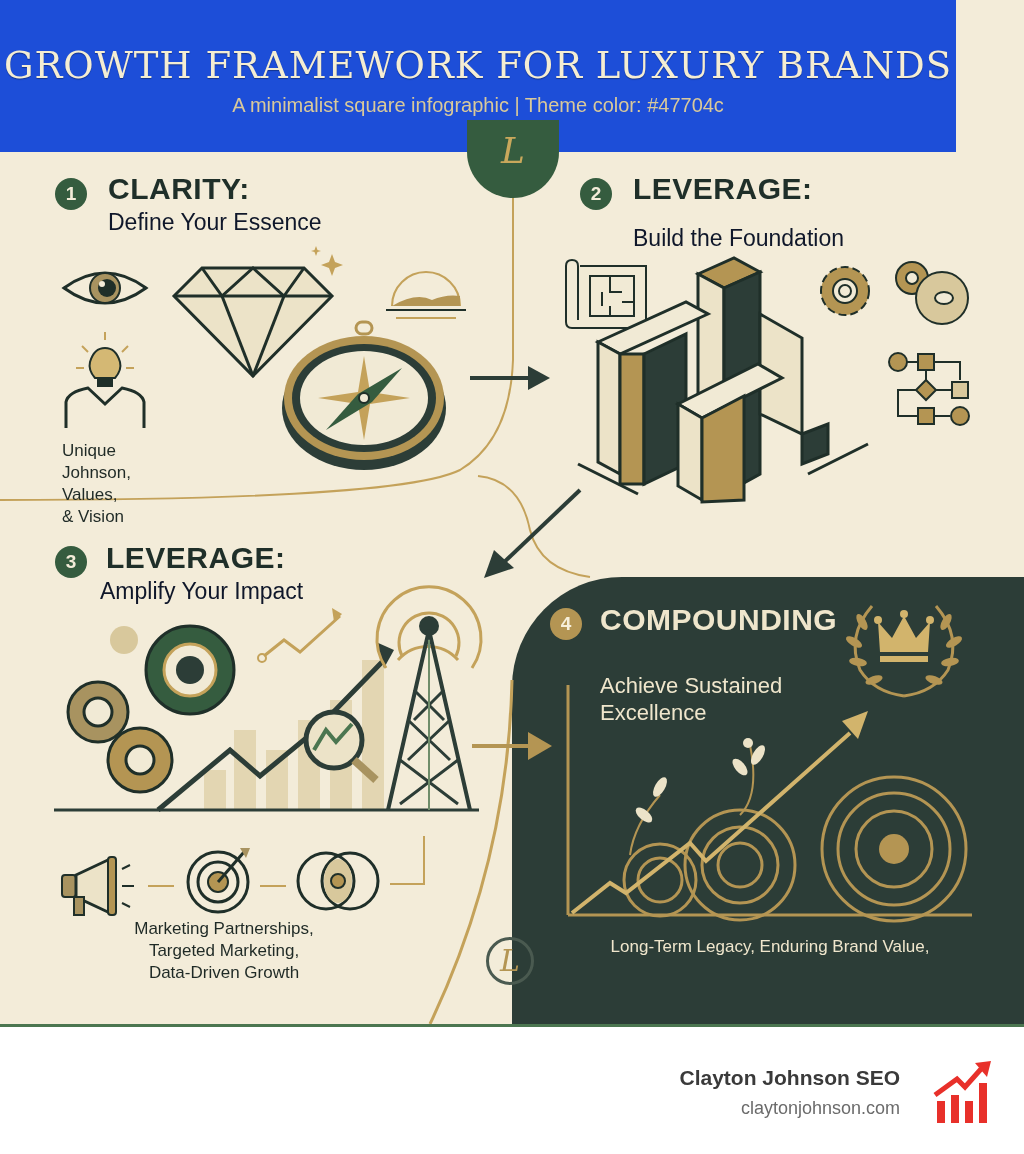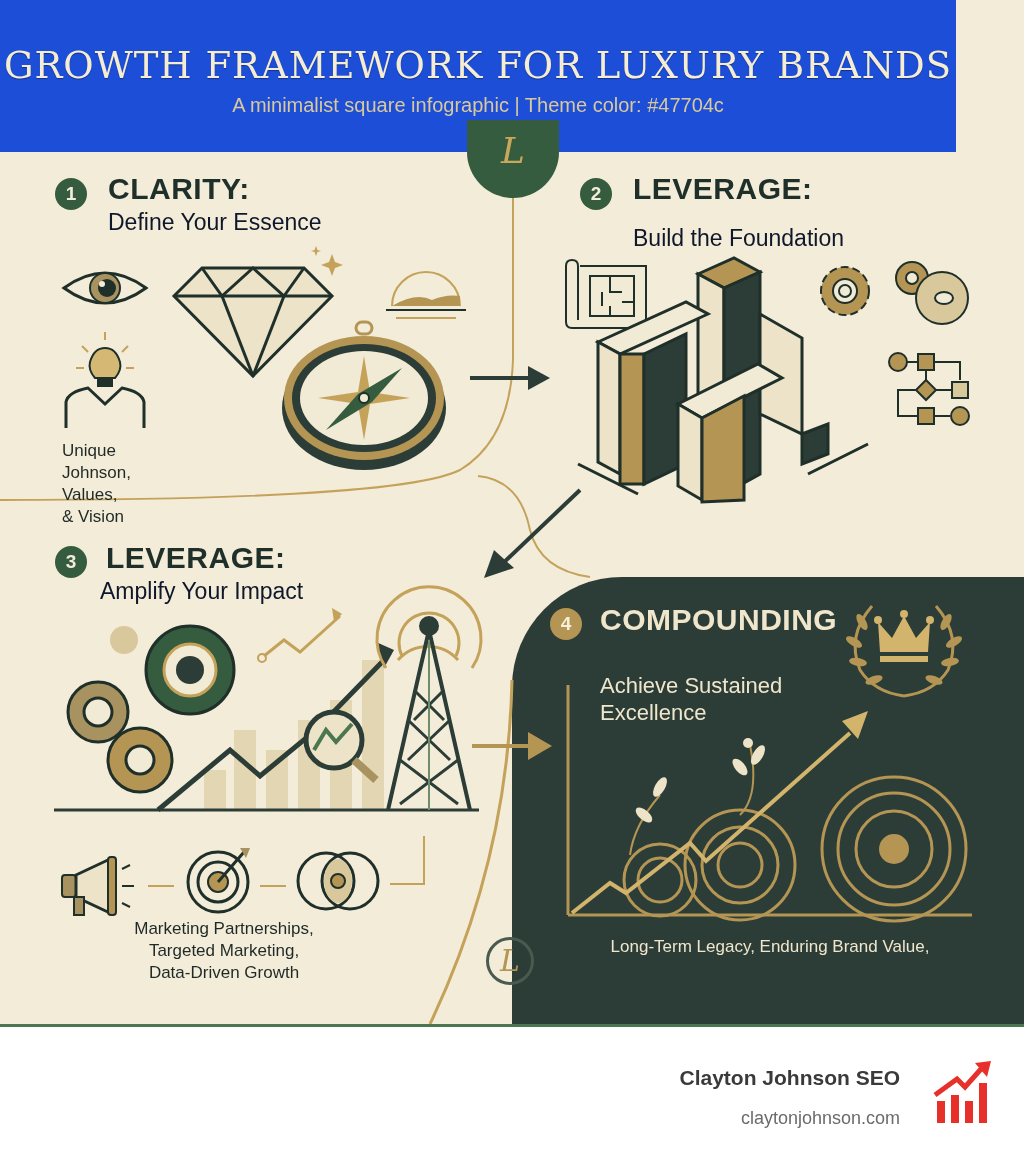--- a/index.html
+++ b/index.html
@@ -23,21 +23,21 @@
   .badge.gold { background: #b49553; color: #f6efda; }
   .step-title { position: absolute; font-weight: bold; font-size: 30px; color: #1f2f29; letter-spacing: 0.5px; white-space: nowrap; }
   .step-sub { position: absolute; font-size: 23px; color: #0f172a; white-space: nowrap; }
   .step-desc { position: absolute; font-size: 17px; color: #1f2a26; line-height: 22px; }
   .light { color: #efe6cc !important; }
 
   svg { position: absolute; overflow: visible; }
 
   .footer-brand { position: absolute; right: 124px; top: 1066px; text-align: right; }
   .footer-brand .name { font-size: 21px; font-weight: bold; color: #3a3a3a; }
-  .footer-brand .url { font-size: 18px; color: #6b6b6b; margin-top: 18px; }
+  .footer-brand .url { font-size: 18px; color: #6b6b6b; margin-top: 8px; }
 </style>
 </head>
 <body>
 
 <div class="canvas">
 
   <div class="header">
     <div class="title">GROWTH FRAMEWORK FOR LUXURY BRANDS</div>
     <div class="subtitle">A minimalist square infographic | Theme color: #47704c</div>
   </div>

